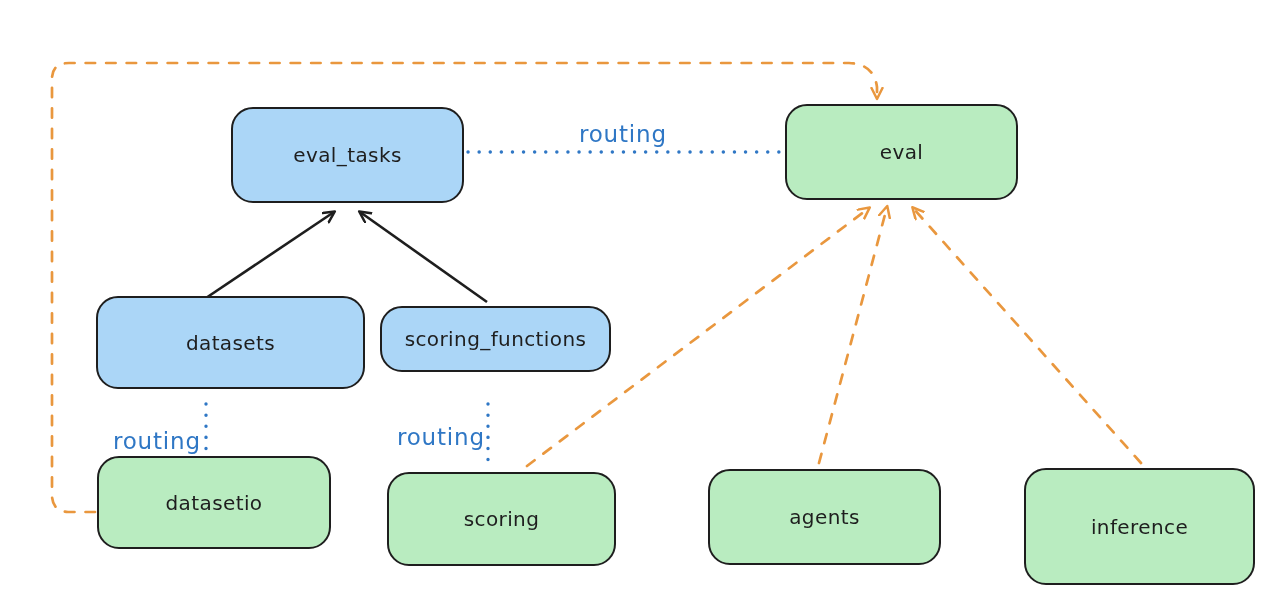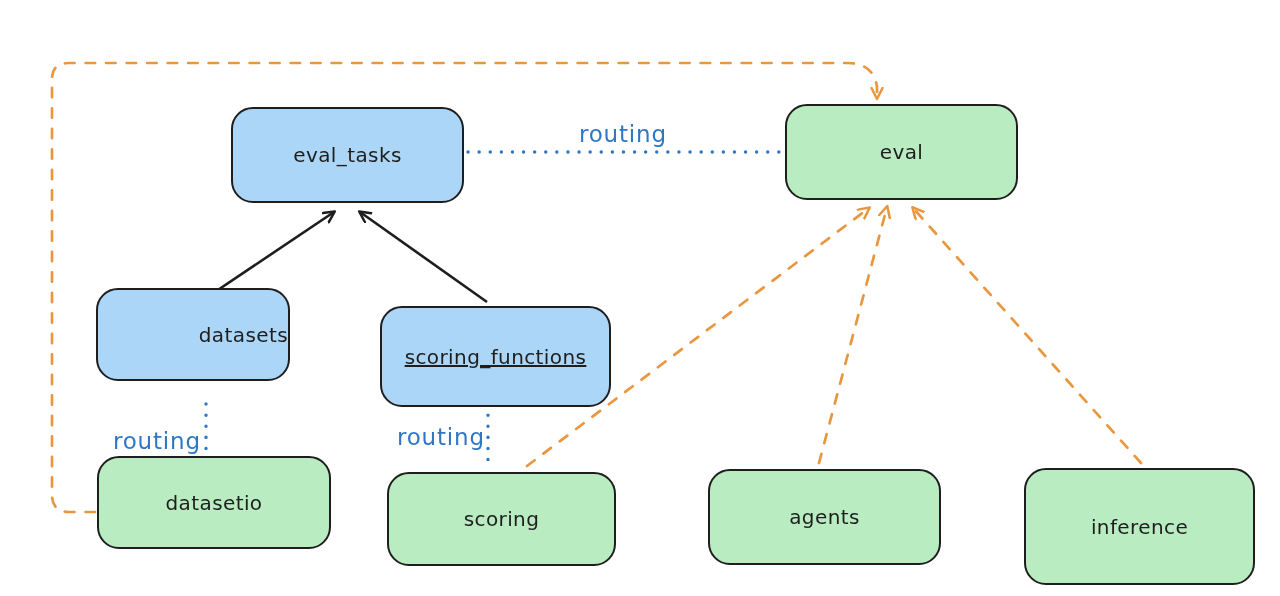--- a/index.html
+++ b/index.html
@@ -30,22 +30,22 @@
   .node-blue{background:var(--blue-fill,#abd6f7);}
   .node-green{background:var(--green-fill,#b9ecc0);}
   .edge-label{
     position:absolute;
     color:var(--routing,#2f77c5);
     font-weight:normal;font-size:23px;letter-spacing:0.8px;margin-top:6px;
   }
   
   #n-eval_tasks{left:231px;top:107px;width:233px;height:96px;}
   #n-eval{left:785px;top:104px;width:233px;height:96px;}
-  #n-datasets{left:96px;top:288px;width:194px;height:93px;justify-content:flex-end;}
-  #n-scoring_functions{left:380px;top:306px;width:231px;height:101px;text-decoration:underline;}
+  #n-datasets{left:96px;top:296px;width:269px;height:93px;}
+  #n-scoring_functions{left:380px;top:306px;width:231px;height:66px;}
   #n-datasetio{left:97px;top:456px;width:234px;height:93px;}
   #n-scoring{left:387px;top:472px;width:229px;height:94px;}
   #n-agents{left:708px;top:469px;width:233px;height:96px;}
   #n-inference{left:1024px;top:468px;width:231px;height:117px;}
   #lbl-routing-top{left:579px;top:115px;}
   #lbl-routing-left{left:113px;top:422px;}
   #lbl-routing-mid{left:397px;top:418px;}
 </style>
 </head>
 <body>

